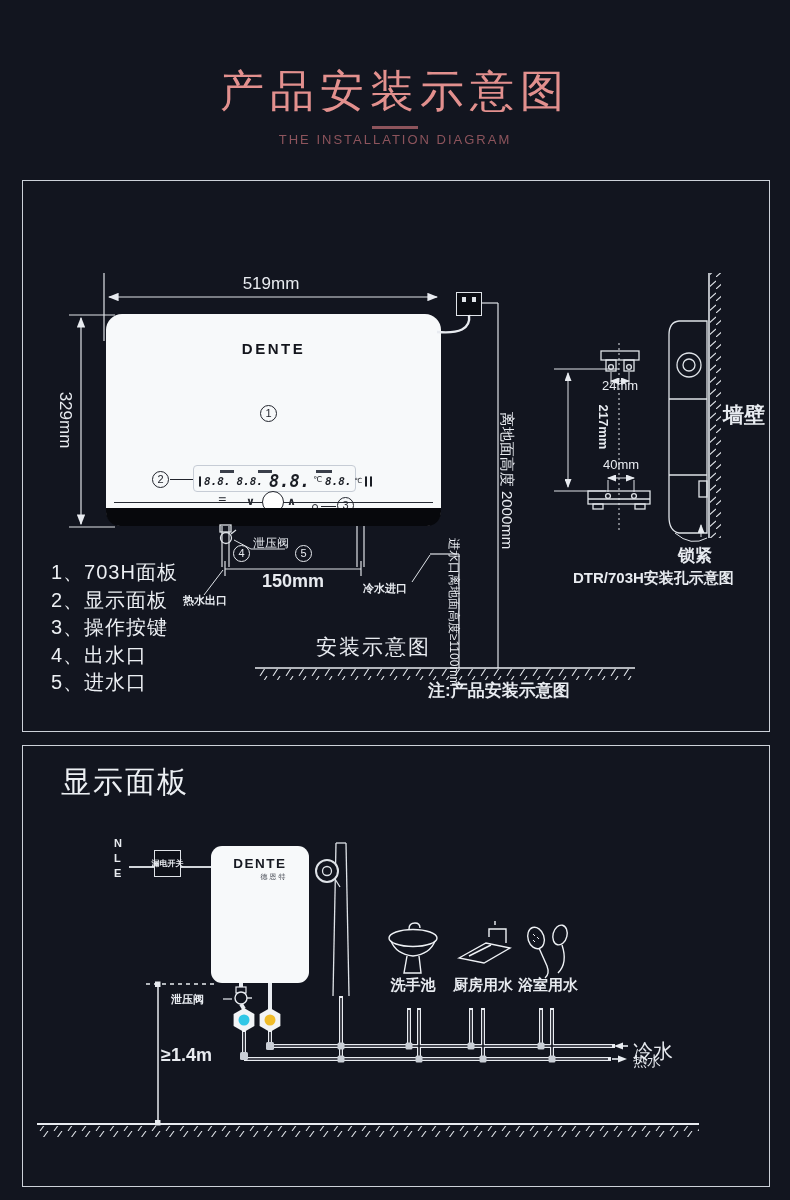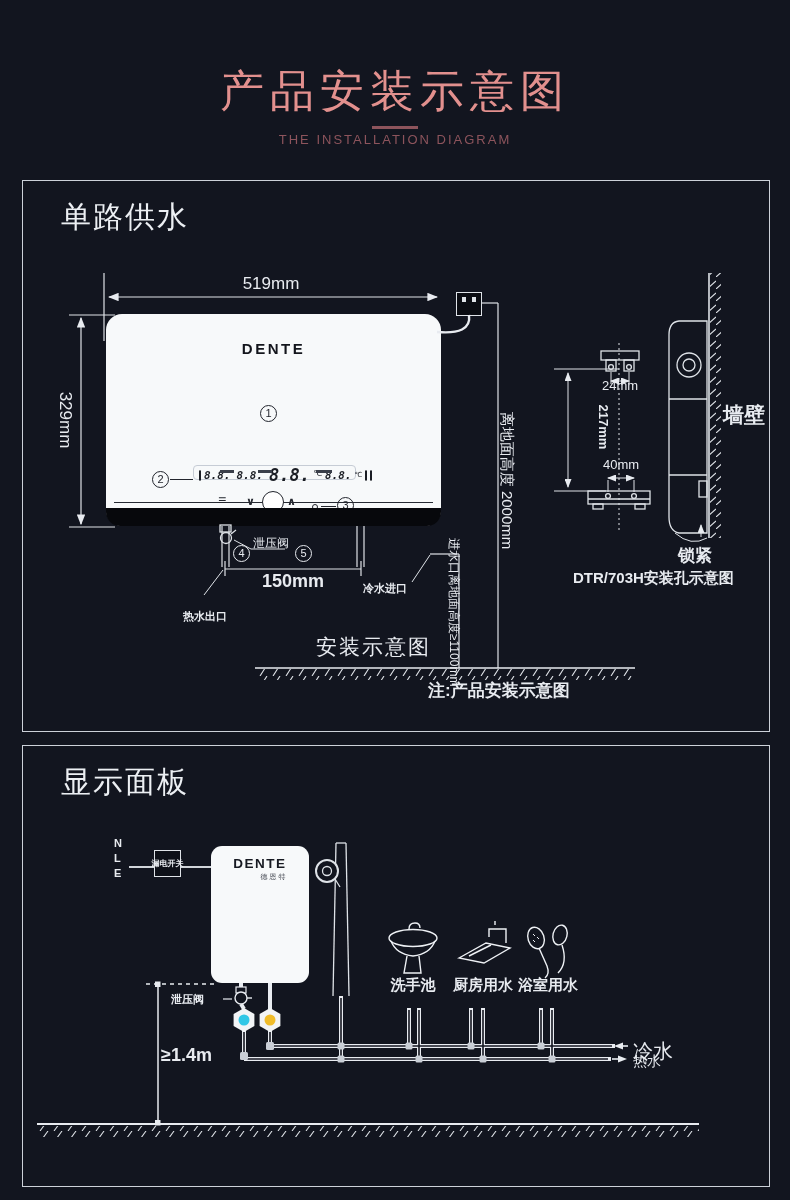--- a/index.html
+++ b/index.html
@@ -20,21 +20,21 @@
   .vlab{transform:rotate(90deg);transform-origin:center;text-align:center;}
   .b{font-weight:700;}
   
   .unit1{left:83px;top:133px;width:335px;height:212px;background:#f7f9fa;border-radius:16px;z-index:1;}
   .unit1 *{position:absolute;}
   .brand1{left:0;right:0;top:26px;text-align:center;font-size:15px;font-weight:700;letter-spacing:2.5px;color:#13151c;}
   .circ{display:flex;align-items:center;justify-content:center;width:17px;height:17px;border-radius:50%;
         font-size:11px;line-height:1;box-sizing:border-box;}
   .circ.dark{border:1.2px solid #22252d;color:#22252d;position:absolute;}
   .circ.lite{border:1.2px solid #e8ebf0;color:#e8ebf0;}
-  .display{left:87px;top:151px;width:163px;height:15px;border:1px solid #c6ccd5;border-radius:4px;
+  .display{left:87px;top:151px;width:163px;height:27px;border:1px solid #c6ccd5;border-radius:4px;
            display:flex;align-items:center;gap:3px;padding:0 5px;box-sizing:border-box;}
   .display *{position:static;}
   .seg{font-family:"DejaVu Sans Mono","Liberation Mono",monospace;font-weight:700;font-style:italic;color:#1a1d24;margin-top:5px;}
   .seg.s{font-size:11px;} .seg.bg{font-size:17px;}
   .du{font-size:8px;color:#1a1d24;margin-top:2px;} .du2{font-size:7px;color:#1a1d24;margin-top:4px;}
   .dicon{width:8px;height:9px;border:1.2px solid #1a1d24;border-radius:1px;margin-top:5px;}
   .dsub{width:4px;height:5px;background:#1a1d24;margin-top:9px;}
   .mlab{position:absolute!important;height:3px;background:#3a3f4a;top:4px;}
   .lead2{left:64px;top:165px;width:23px;border-top:1px solid #22252d;}
   .sep{left:8px;right:8px;top:188px;border-top:1px solid #262a33;}
@@ -62,21 +62,20 @@
 </head>
 <body>
 
 <div class="stage">
 
   <div class="abs title">产品安装示意图</div>
   <div class="abs divider"></div>
   <div class="abs subtitle">THE INSTALLATION DIAGRAM</div>
 
   <div class="abs panel panel1">
-    <div class="abs heading">单路供水</div>
 
     <div class="abs unit1">
       <div class="brand1">DENTE</div>
       <span class="circ dark" style="left:154px;top:91px;">1</span>
       <span class="circ dark" style="left:46px;top:157px;">2</span>
       <div class="lead2"></div>
       <div class="display">
         <b class="mlab" style="left:26px;width:14px;"></b>
         <b class="mlab" style="left:64px;width:14px;"></b>
         <b class="mlab" style="left:122px;width:16px;"></b>
@@ -208,24 +207,31 @@
         </g>
       </g>
     </svg>
 
     <span class="circ lite abs" style="left:210px;top:364px;">4</span>
     <span class="circ lite abs" style="left:272px;top:364px;">5</span>
     <div class="abs lbl" style="left:208px;top:93px;width:80px;text-align:center;font-size:17px;">519mm</div>
     <div class="abs lbl vlab" style="left:12px;top:229px;width:60px;font-size:17px;">329mm</div>
     <div class="abs lbl" style="left:230px;top:354px;font-size:12px;">泄压阀</div>
     <div class="abs lbl b" style="left:228px;top:390px;width:84px;text-align:center;font-size:18px;">150mm</div>
-    <div class="abs lbl b" style="left:160px;top:412px;font-size:11px;margin-top:16px;">热水出口</div>
+    <div class="abs lbl b" style="left:160px;top:412px;font-size:11px;">热水出口</div>
     <div class="abs lbl b" style="left:340px;top:400px;font-size:11px;">冷水进口</div>
     <div class="abs lbl vlab" style="left:398px;top:290px;width:170px;font-size:15px;">离地面高度 2000mm</div>
     <div class="abs lbl vlab" style="left:358px;top:421px;width:145px;font-size:12px;">进水口离地面高度≥1100mm</div>
+    <div class="abs parts">
+      <div>1、703H面板</div>
+      <div>2、显示面板</div>
+      <div>3、操作按键</div>
+      <div>4、出水口</div>
+      <div>5、进水口</div>
+    </div>
     <div class="abs lbl" style="left:293px;top:452px;font-size:21px;letter-spacing:2px;">安装示意图</div>
     <div class="abs lbl b" style="left:405px;top:498px;font-size:17px;">注:产品安装示意图</div>
     <div class="abs lbl b" style="left:558px;top:210px;width:44px;text-align:center;font-size:13px;transform:rotate(90deg) translateX(28px);transform-origin:center;">217mm</div>
     <div class="abs lbl" style="left:577px;top:197px;width:40px;text-align:center;font-size:13px;">24mm</div>
     <div class="abs lbl" style="left:578px;top:276px;width:40px;text-align:center;font-size:13px;">40mm</div>
     <div class="abs lbl b" style="left:700px;top:220px;font-size:21px;">墙壁</div>
     <div class="abs lbl b" style="left:655px;top:363px;font-size:17px;">锁紧</div>
     <div class="abs lbl b" style="left:550px;top:388px;font-size:15px;">DTR/703H安装孔示意图</div>
   </div>
 

